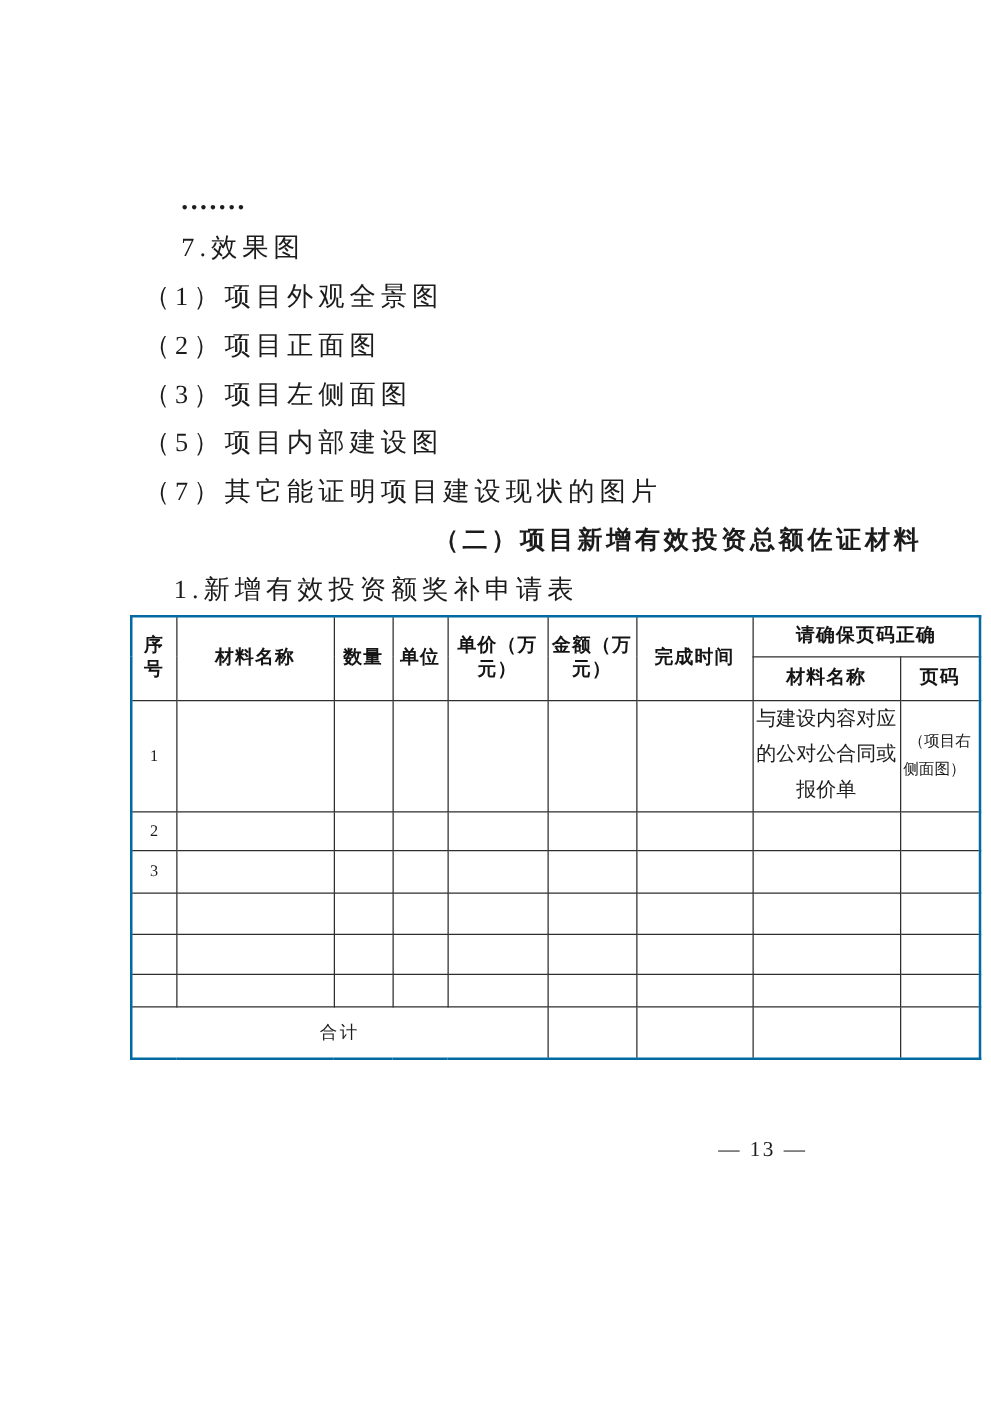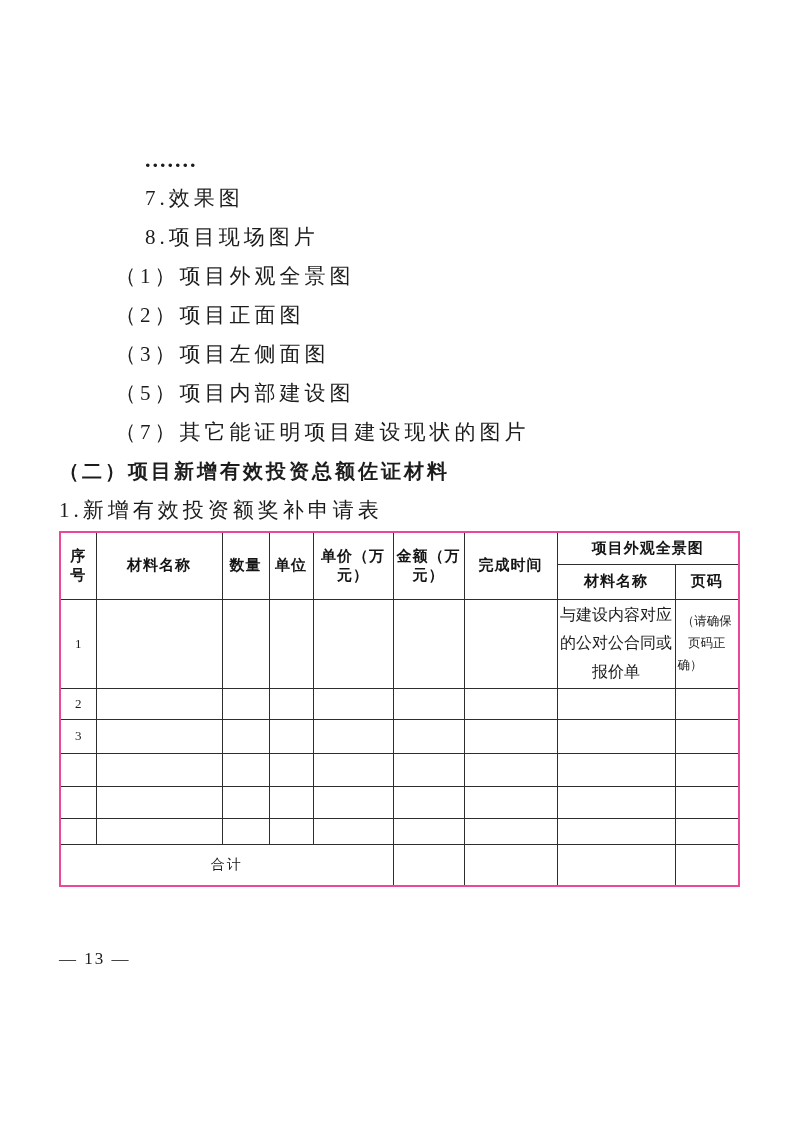--- a/index.html
+++ b/index.html
@@ -15,29 +15,30 @@
   .doc { padding:140px 55px 0 59px; }
 
   .line {
     height:39px; line-height:39px;
     font-size:21px; letter-spacing:4px;
     white-space:nowrap;
   }
   .line.dots { font-weight:bold; font-size:22px; letter-spacing:2px; }
   .ind-a { margin-left:86px; }   
   .ind-b { margin-left:56px; }   
-  .ind-c { font-weight:bold; font-size:20px; letter-spacing:3px; } 
-  .ind-d { }   
+  .ind-c { margin-left:97px; font-weight:bold; font-size:20px; letter-spacing:3px;text-align:right; } 
+  .ind-d { margin-left:80px; }   
 
   table.form {
     border-collapse:collapse;
     table-layout:fixed;
     width:679px;
     margin-top:1px;
-    border:2px solid #ec4899;
+    border:2px solid #0369a1;
+    margin-left:45px;
   }
   table.form td, table.form th {
     border:1.5px solid #2e2e2e;
     text-align:center;
     vertical-align:middle;
     padding:1px 2px;
     overflow:hidden;
   }
   table.form th {
     font-family:"Liberation Sans","DejaVu Sans",sans-serif;
@@ -65,33 +66,33 @@
     font-size:12.5px; line-height:1.75;
     padding:2px 8px;
     text-align:justify; text-align-last:left;
     text-justify:inter-character;
   }
   td.total-cell { font-size:14px; letter-spacing:2px;font-family:Liberation Mono, monospace; }
 
   .page-number {
     margin-top:62px;
     padding-right:92px;
+    text-align:right;
     font-size:17px;
     letter-spacing:2px;
   }
 </style>
 </head>
 <body>
 
 <div class="page">
   <div class="doc">
 
     <p class="line dots ind-a">.......</p>
     <p class="line ind-a">7.效果图</p>
-    <p class="line ind-a">8.项目现场图片</p>
     <p class="line ind-b">（1）项目外观全景图</p>
     <p class="line ind-b">（2）项目正面图</p>
     <p class="line ind-b">（3）项目左侧面图</p>
     <p class="line ind-b">（5）项目内部建设图</p>
     <p class="line ind-b">（7）其它能证明项目建设现状的图片</p>
     <p class="line ind-c">（二）项目新增有效投资总额佐证材料</p>
     <p class="line ind-d">1.新增有效投资额奖补申请表</p>
 
     <table class="form">
       <colgroup>
@@ -107,38 +108,38 @@
       </colgroup>
       <thead>
         <tr class="hdr-top">
           <th rowspan="2">序号</th>
           <th rowspan="2">材料名称</th>
           <th rowspan="2">数量</th>
           <th rowspan="2">单位</th>
           <th rowspan="2">单价（万元）</th>
           <th rowspan="2">金额（万元）</th>
           <th rowspan="2">完成时间</th>
-          <th colspan="2">项目外观全景图</th>
+          <th colspan="2">请确保页码正确</th>
         </tr>
         <tr class="hdr-bot">
           <th>材料名称</th>
           <th>页码</th>
         </tr>
       </thead>
       <tbody>
         <tr class="row-1">
           <td class="idx">1</td>
           <td></td>
           <td></td>
           <td></td>
           <td></td>
           <td></td>
           <td></td>
           <td class="material">与建设内容对应的公对公合同或报价单</td>
-          <td class="pagenote">（请确保页码正确）</td>
+          <td class="pagenote">（项目右侧面图）</td>
         </tr>
         <tr class="row-2">
           <td class="idx">2</td>
           <td></td>
           <td></td>
           <td></td>
           <td></td>
           <td></td>
           <td></td>
           <td></td>

